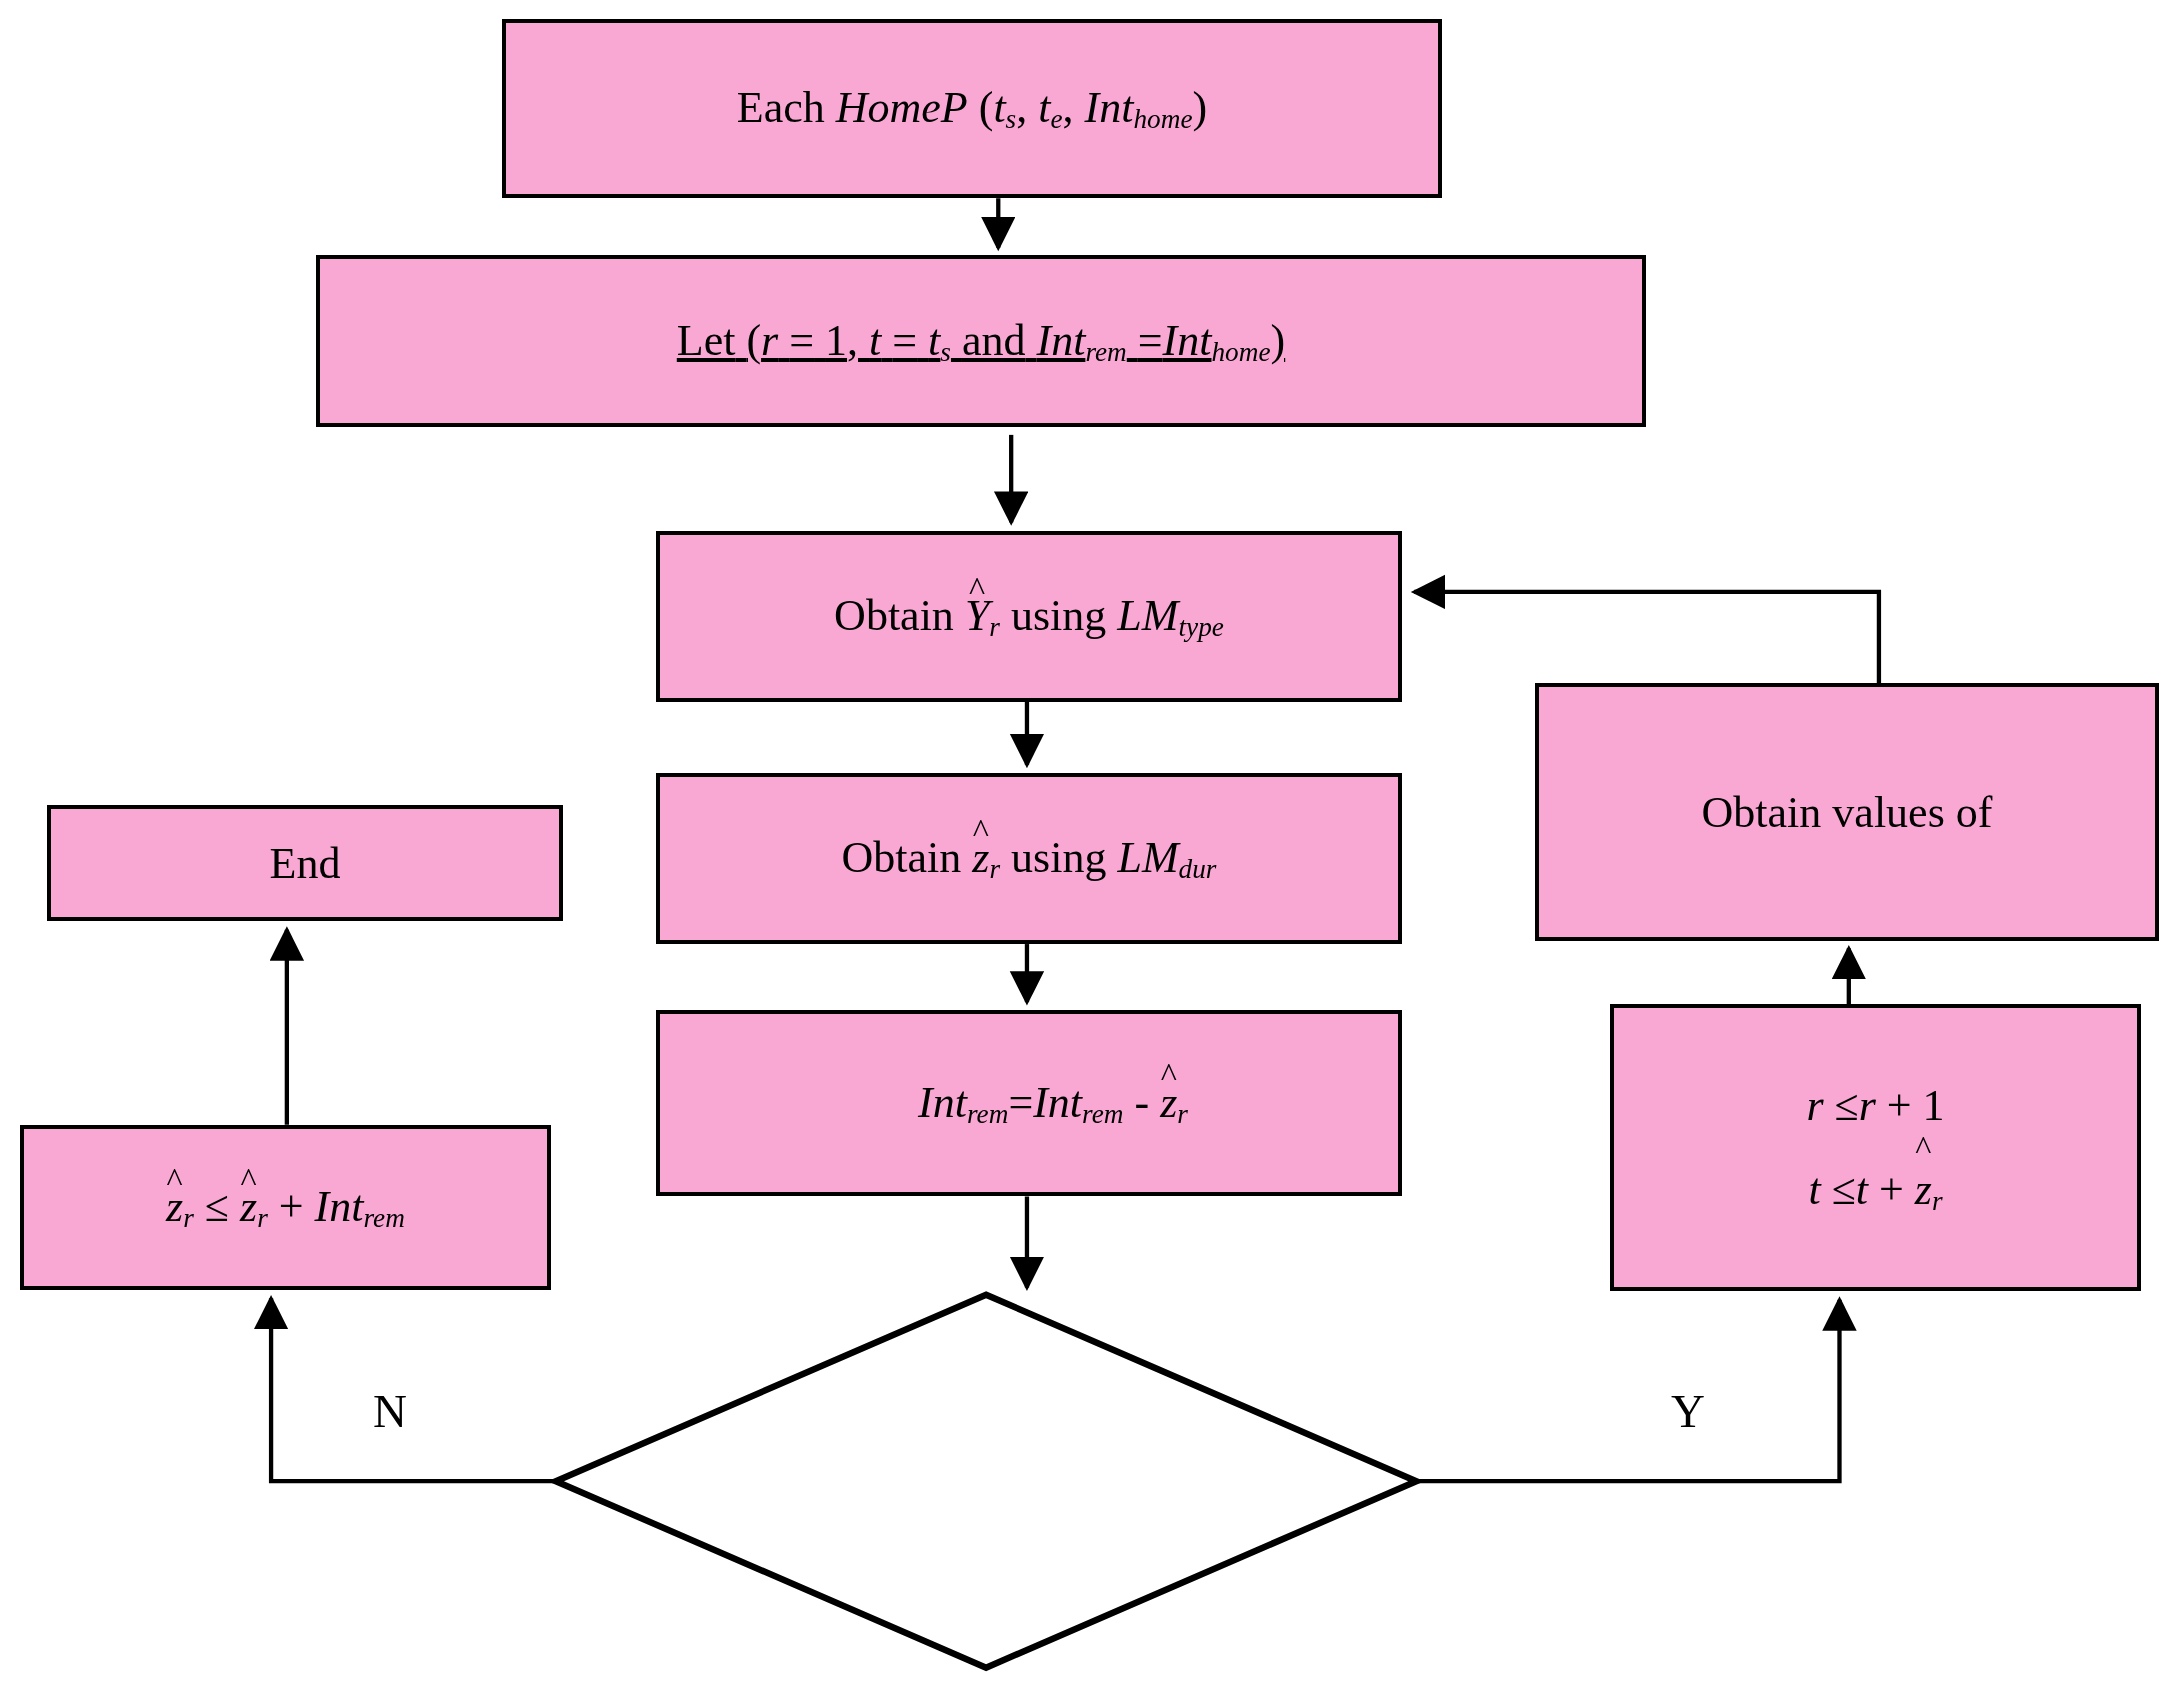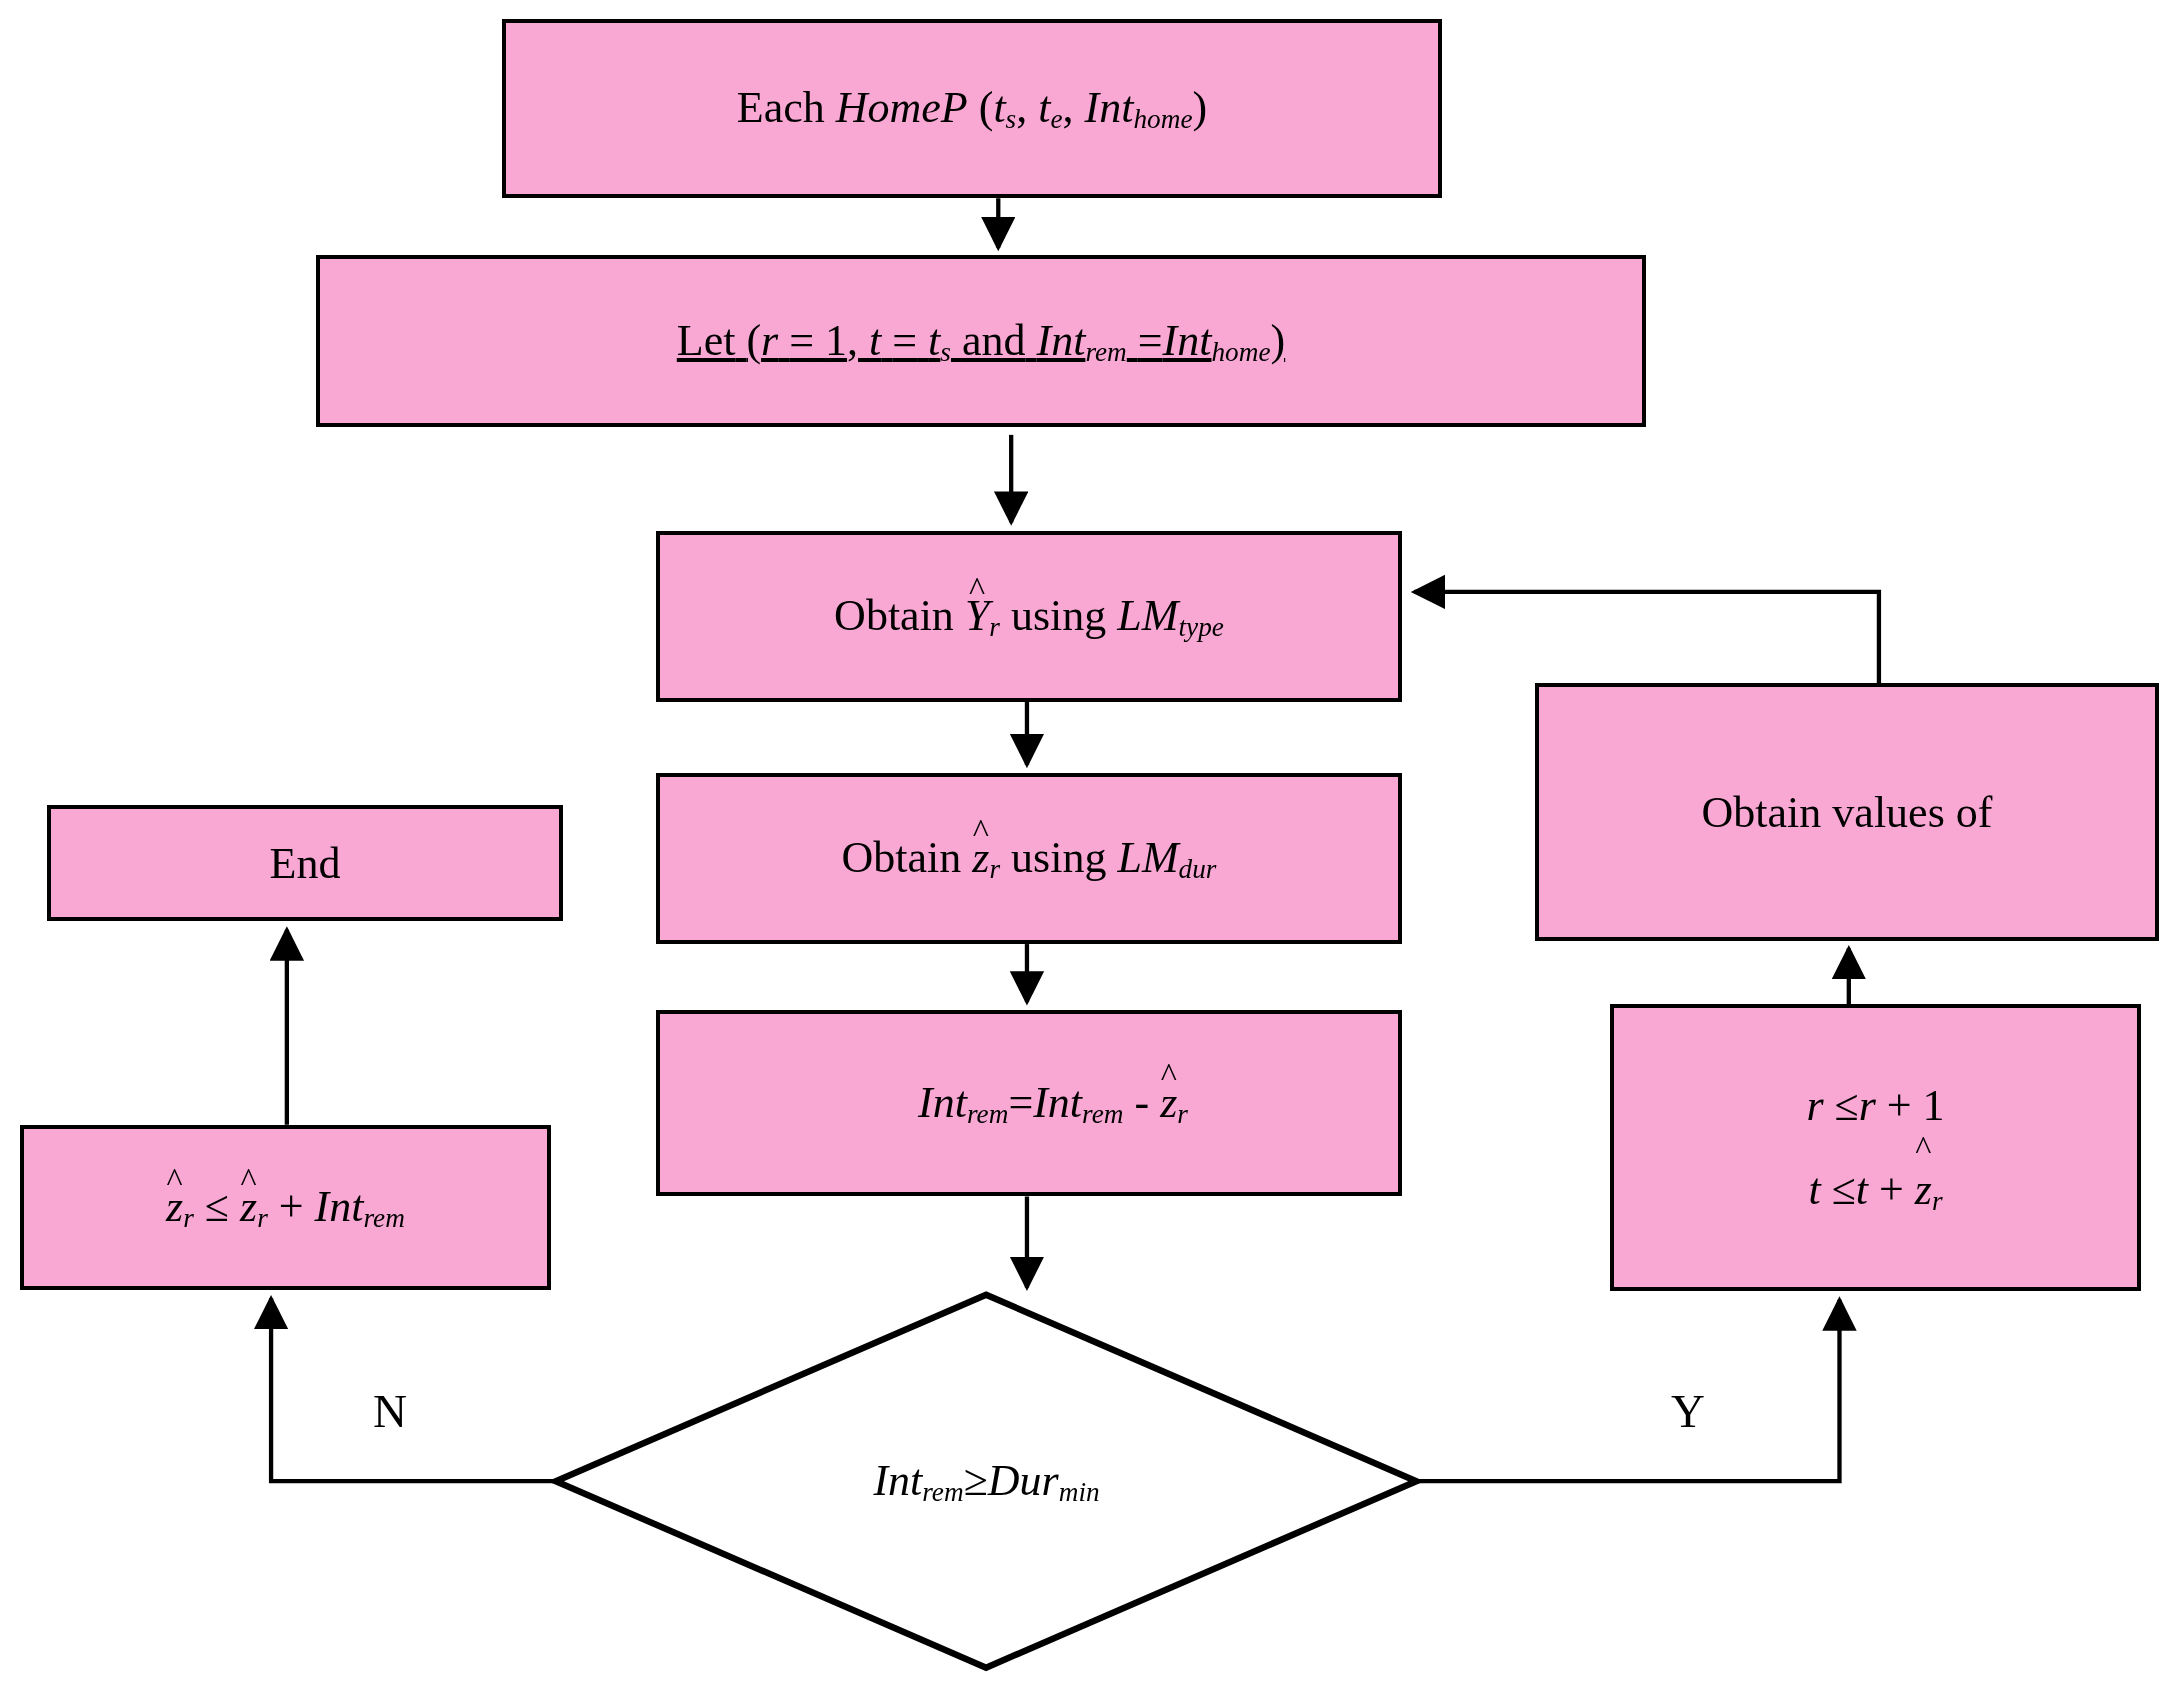--- a/index.html
+++ b/index.html
@@ -134,23 +134,20 @@
   </div>
 
   <div class="node" style="left:656px;top:1010px;width:746px;height:186px;padding-left:48px;">
     <div class="txt">
       <i class="v">Int</i><sub>rem</sub><span>=</span><i class="v">Int</i><sub>rem</sub>
       <span>-</span>
       <span class="hat"><span class="h">^</span><span>z</span></span><sub>r</sub>
     </div>
   </div>
 
-  <div class="diamond-label" style="left:556px;top:1455px;width:861px;">
-    <i class="v">Int</i><sub>rem</sub><span>≥</span><i class="v">Dur</i><sub>min</sub>
-  </div>
 
   <div class="node" style="left:1535px;top:683px;width:624px;height:258px;">
     <div class="txt wrap">
       <span class="eqline">Obtain values of</span>
     </div>
   </div>
 
   <div class="node" style="left:1574px;top:1004px;width:531px;height:287px;margin-left:36px;">
     <div class="txt two">
       <span class="eqline">

